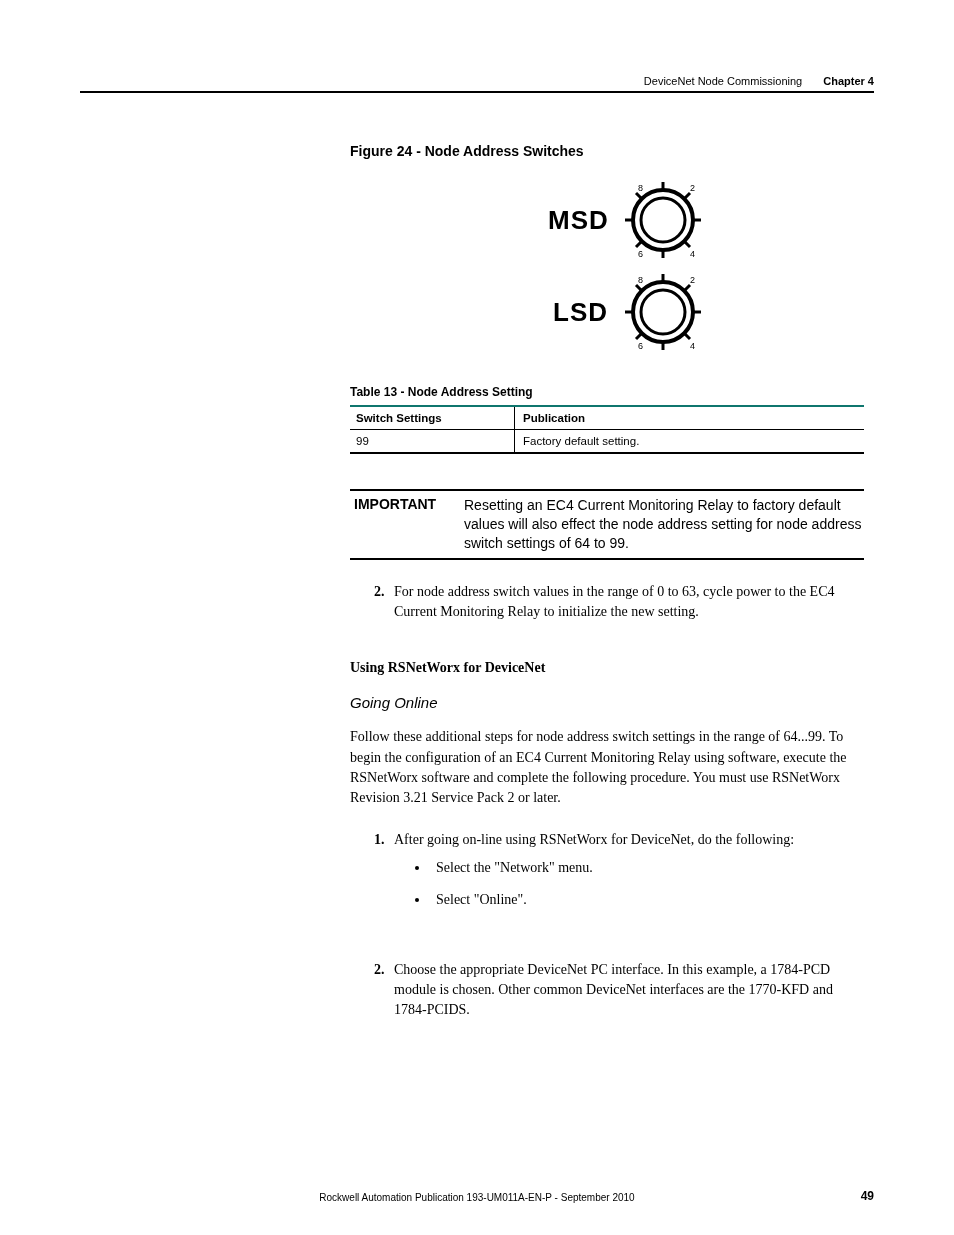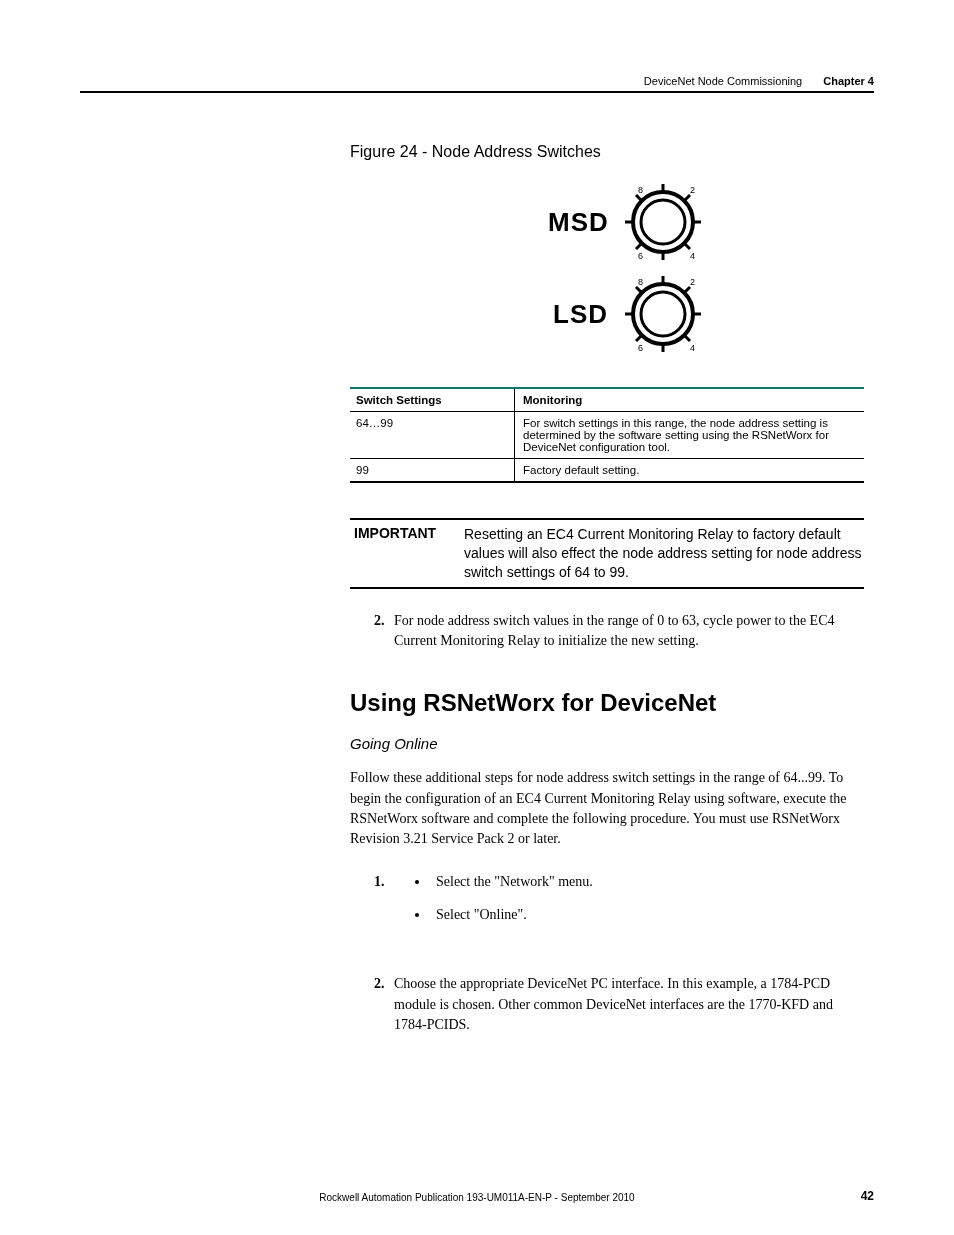--- a/index.html
+++ b/index.html
@@ -20,37 +20,37 @@
     border-bottom: 2px solid #000;
     margin-top: 15px;
     margin-bottom: 8px;
     text-align: right;
     font-size: 11px;
     padding-bottom: 4px;
   }
   .header-line .normal { font-weight: normal; }
   .header-line .bold { font-weight: bold; margin-left: 18px; }
   .content { margin-left: 270px; margin-right: 10px; margin-top: 50px; }
-  .fig-title { font-size: 16px; font-weight: normal; margin-bottom: 18px; }
+  .fig-title { font-size: 14px; font-weight: bold; margin-bottom: 18px; }
   .dials { text-align: center; margin-bottom: 30px; margin-left: 40px; }
   .dial-row { display: flex; align-items: center; justify-content: center; gap: 12px; margin-bottom: 6px; }
   .dial-label { font-family: Arial, sans-serif; font-size: 26px; font-weight: bold; letter-spacing: 1px; width: 60px; text-align: right; }
   .table-title { font-size: 12px; font-weight: bold; margin-bottom: 6px; }
   table.addr { width: 100%; border-collapse: collapse; font-size: 11.5px; }
   table.addr th, table.addr td { border-top: 1px solid #000; border-bottom: 1px solid #000; padding: 5px 8px; text-align: left; vertical-align: top; }
   table.addr th { font-weight: bold; }
   table.addr th:first-child, table.addr td:first-child { width: 150px; border-right: 1px solid #000; padding-left: 6px; }
   table.addr thead tr { border-top: 2px solid #0f766e; }
   table.addr tr.last td { border-bottom: 2px solid #000; }
   .important-box { border-top: 2px solid #000; border-bottom: 2px solid #000; margin-top: 35px; padding: 5px 0; display: flex; font-size: 14px; }
   .important-label { font-weight: bold; width: 110px; flex-shrink: 0; padding-left: 4px; }
   .important-text { line-height: 1.35; }
   ol.steps { font-family: Georgia, 'Times New Roman', serif; font-size: 14px; margin: 22px 0 0 0; padding-left: 38px; line-height: 1.45; }
   ol.steps li { padding-left: 6px; margin-bottom: 10px; }
-  .h2-section { font-family: Liberation Sans, sans-serif; font-size: 24px; font-weight: bold; margin-top: 38px; margin-bottom: 18px; }
+  .h2-section { font-family: Liberation Serif, serif; font-size: 14px; font-weight: bold; margin-top: 38px; margin-bottom: 18px; }
   .h3-italic { font-family: Arial, sans-serif; font-style: italic; font-size: 15px; margin-bottom: 16px; }
   .para { font-family: Georgia, 'Times New Roman', serif; font-size: 14px; line-height: 1.45; margin-bottom: 12px; }
   ul.dots { list-style: disc; margin: 6px 0 8px 0; padding-left: 36px; font-family: Georgia, 'Times New Roman', serif; font-size: 14px; line-height: 1.6; }
   .footer { position: absolute; bottom: 32px; left: 80px; right: 80px; font-size: 10px; color: #000; }
   .footer-text { text-align: center; }
   .footer-page { position: absolute; right: 0; bottom: 0; font-weight: bold; font-size: 12px; }
 </style>
 </head>
 <body>
 
@@ -97,32 +97,29 @@
           <line x1="5" y1="43" x2="13" y2="43" stroke="#000" stroke-width="3"></line>
           <line x1="16" y1="16" x2="22" y2="22" stroke="#000" stroke-width="3"></line>
           <text x="18" y="14" font-size="9" fill="#000">8</text>
           <text x="70" y="14" font-size="9" fill="#000">2</text>
           <text x="70" y="80" font-size="9" fill="#000">4</text>
           <text x="18" y="80" font-size="9" fill="#000">6</text>
         </svg>
       </div>
     </div>
 
+    <div class="table-title">Table 13 -  Node Address Setting</div>
     <table class="addr">
       <thead>
         <tr>
           <th>Switch Settings</th>
-          <th>Monitoring</th>
+          <th>Publication</th>
         </tr>
       </thead>
       <tbody>
-        <tr>
-          <td>64…99</td>
-          <td>For switch settings in this range, the node address setting is determined by the software setting using the RSNetWorx for DeviceNet configuration tool.</td>
-        </tr>
         <tr class="last">
           <td>99</td>
           <td>Factory default setting.</td>
         </tr>
       </tbody>
     </table>
 
     <div class="important-box">
       <div class="important-label">IMPORTANT</div>
       <div class="important-text">Resetting an EC4 Current Monitoring Relay to factory default values will also effect the node address setting for node address switch settings of 64 to 99.</div>
@@ -131,26 +128,27 @@
     <ol class="steps" start="2">
       <li style="font-weight:bold;"><span style="font-weight:normal;">For node address switch values in the range of 0 to 63, cycle power to the EC4 Current Monitoring Relay to initialize the new setting.</span></li>
     </ol>
 
     <div class="h2-section">Using RSNetWorx for DeviceNet</div>
     <div class="h3-italic">Going Online</div>
     <div class="para">Follow these additional steps for node address switch settings in the range of 64...99. To begin the configuration of an EC4 Current Monitoring Relay using software, execute the RSNetWorx software and complete the following procedure. You must use RSNetWorx Revision 3.21 Service Pack 2 or later.</div>
 
     <ol class="steps">
       <li style="font-weight:bold;">
+        <span style="font-weight:normal;">After going on-line using RSNetWorx for DeviceNet, do the following:</span>
         <ul class="dots" style="font-weight:normal;">
           <li>Select the "Network" menu.</li>
           <li>Select "Online".</li>
         </ul>
       </li>
       <li style="font-weight:bold;margin-top:48px;"><span style="font-weight:normal;">Choose the appropriate DeviceNet PC interface. In this example, a 1784-PCD module is chosen. Other common DeviceNet interfaces are the 1770-KFD and 1784-PCIDS.</span></li>
     </ol>
   </div>
 
   <div class="footer">
     <div class="footer-text">Rockwell Automation Publication 193-UM011A-EN-P - September 2010</div>
-    <div class="footer-page">42</div>
+    <div class="footer-page">49</div>
   </div>
 </div>
 
 </body></html>

